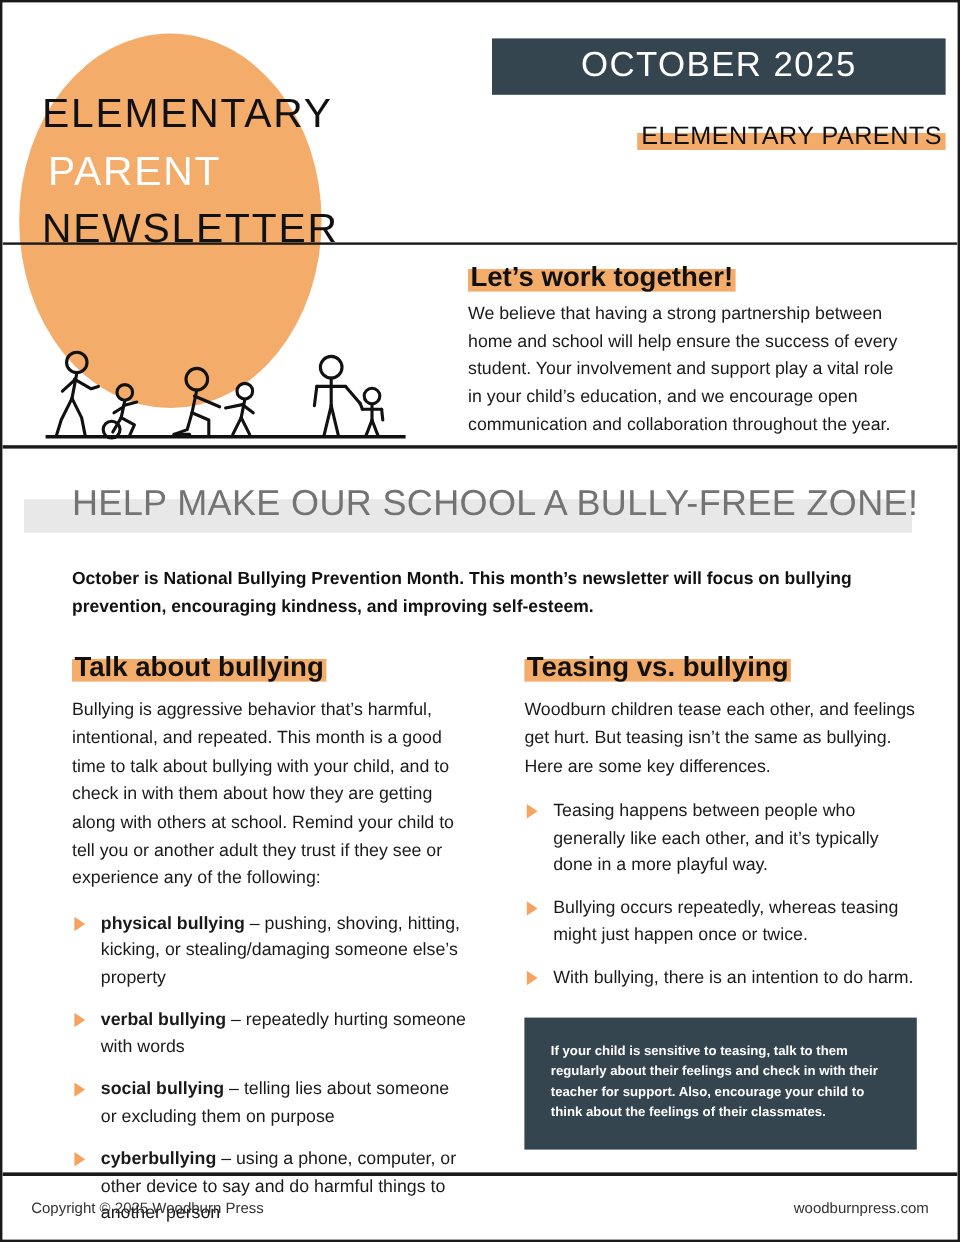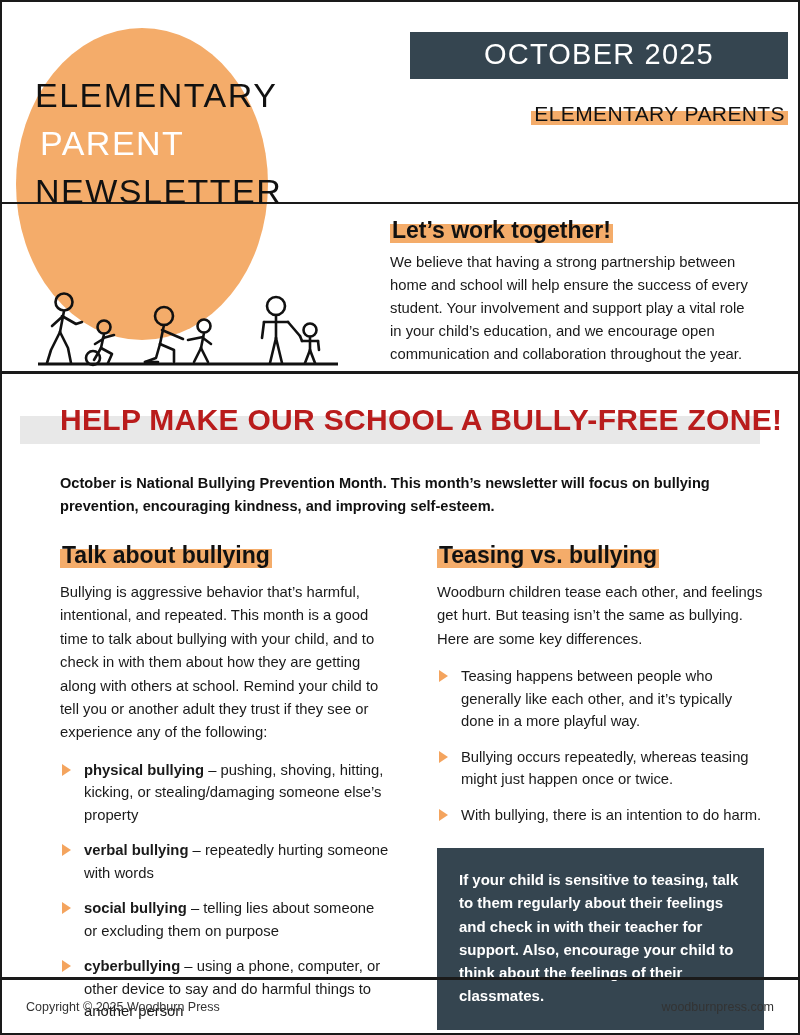--- a/index.html
+++ b/index.html
@@ -169,23 +169,23 @@
     top: 14px;
     height: 28px;
     background: #E8E8E8;
   }
   .section-banner h1 {
     position: absolute;
     left: 58px;
     top: 0;
     margin: 0;
     font-size: 30px;
-    font-weight: 700;
+    font-weight: 400;
     letter-spacing: 0.3px;
-    color: #b91c1c;
+    color: #737373;
     line-height: 1.2;
   }
 
   .intro {
     margin: 26px 58px 0 58px;
     font-size: 14.6px;
     font-weight: bold;
     line-height: 1.55;
     color: #111111;
   }
@@ -243,21 +243,21 @@
     border-top: 6px solid transparent;
     border-bottom: 6px solid transparent;
   }
   ul.arrow-list li b { font-weight: bold; }
 
   .callout {
     margin-top: 22px;
     background: #354550;
     color: #ffffff;
     padding: 20px 22px 22px 22px;
-    font-size: 15px;
+    font-size: 11px;
     font-weight: bold;
     line-height: 1.55;
     box-sizing: border-box;
   }
 
   
   .footer {
     position: absolute;
     left: 0;
     right: 0;

